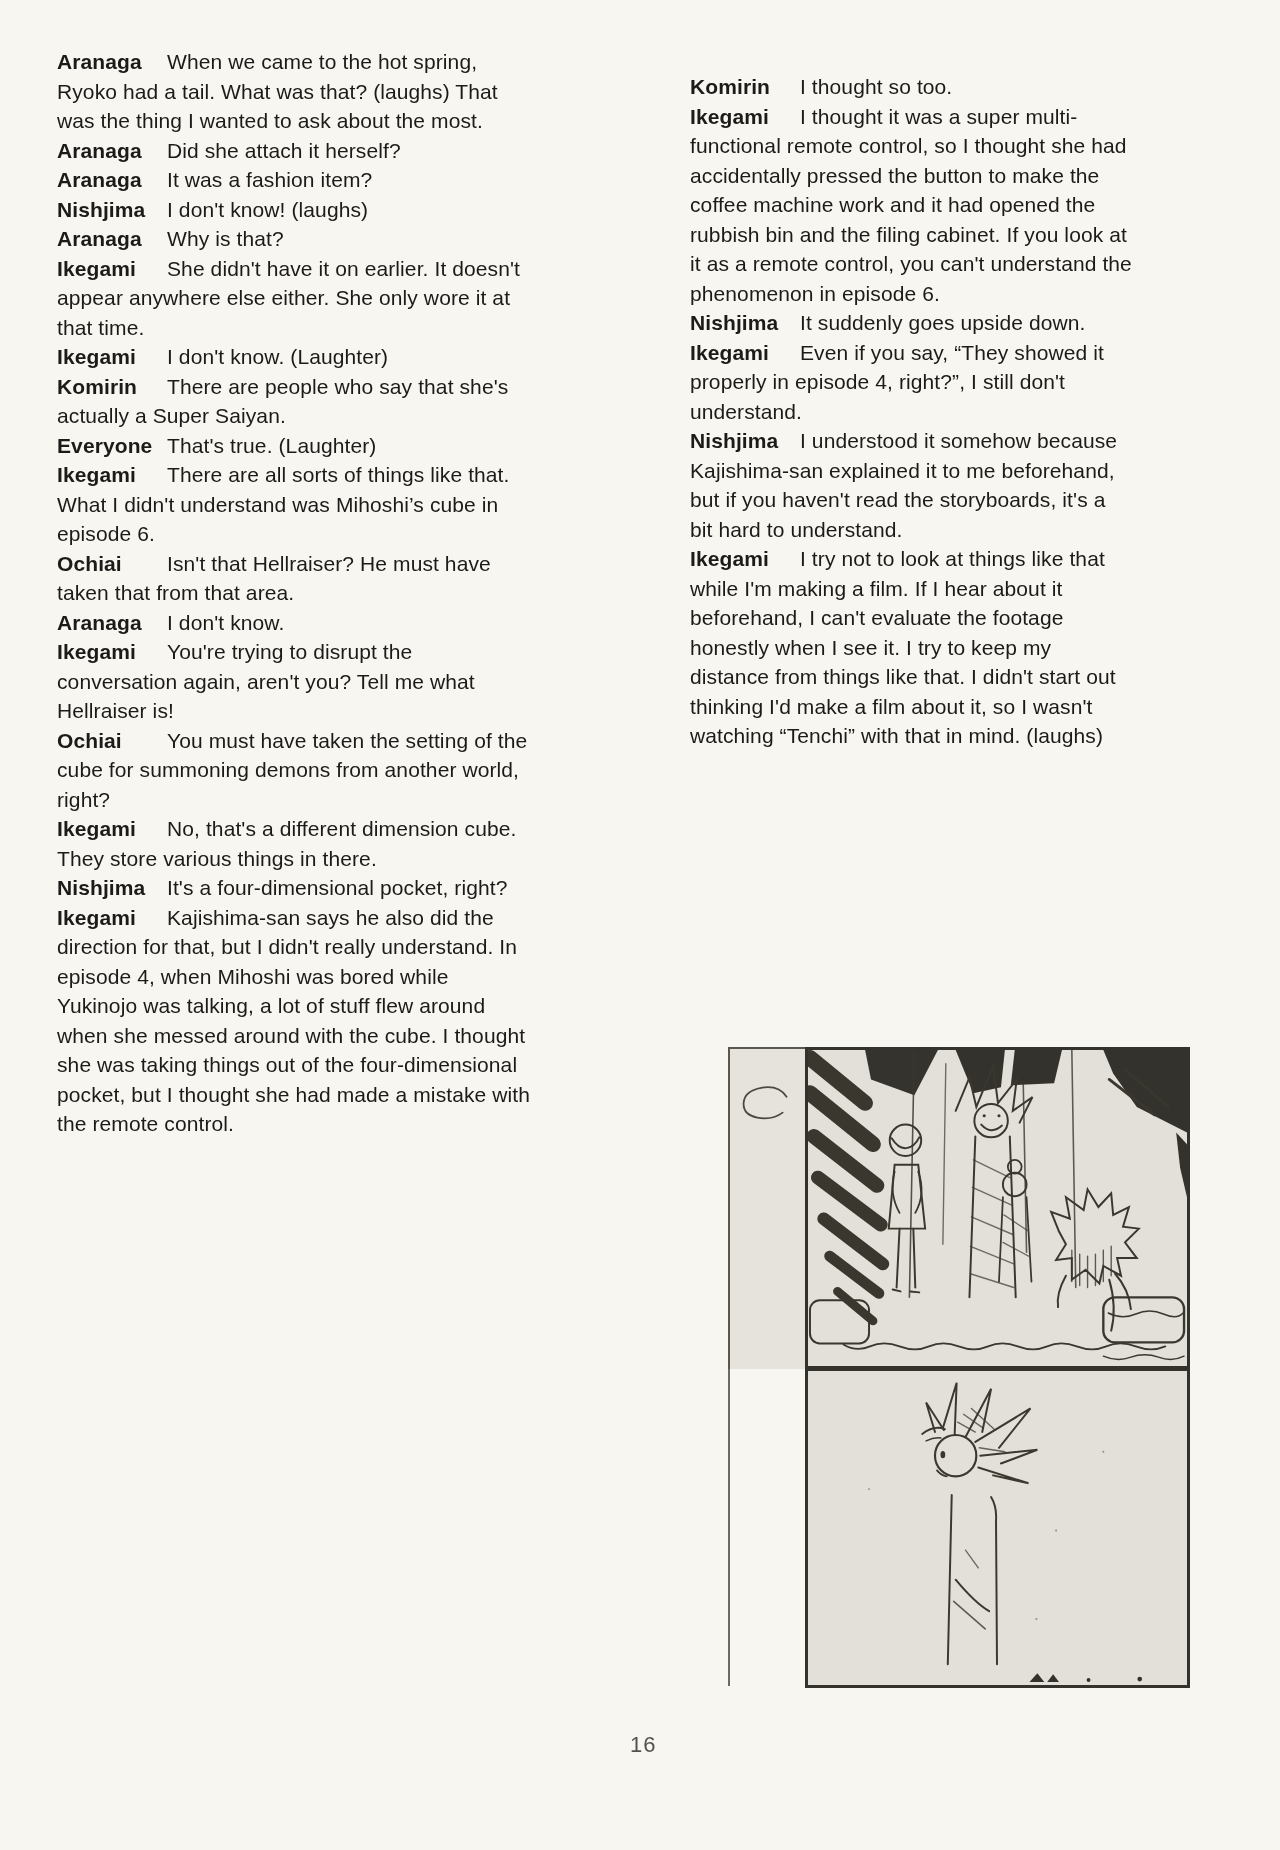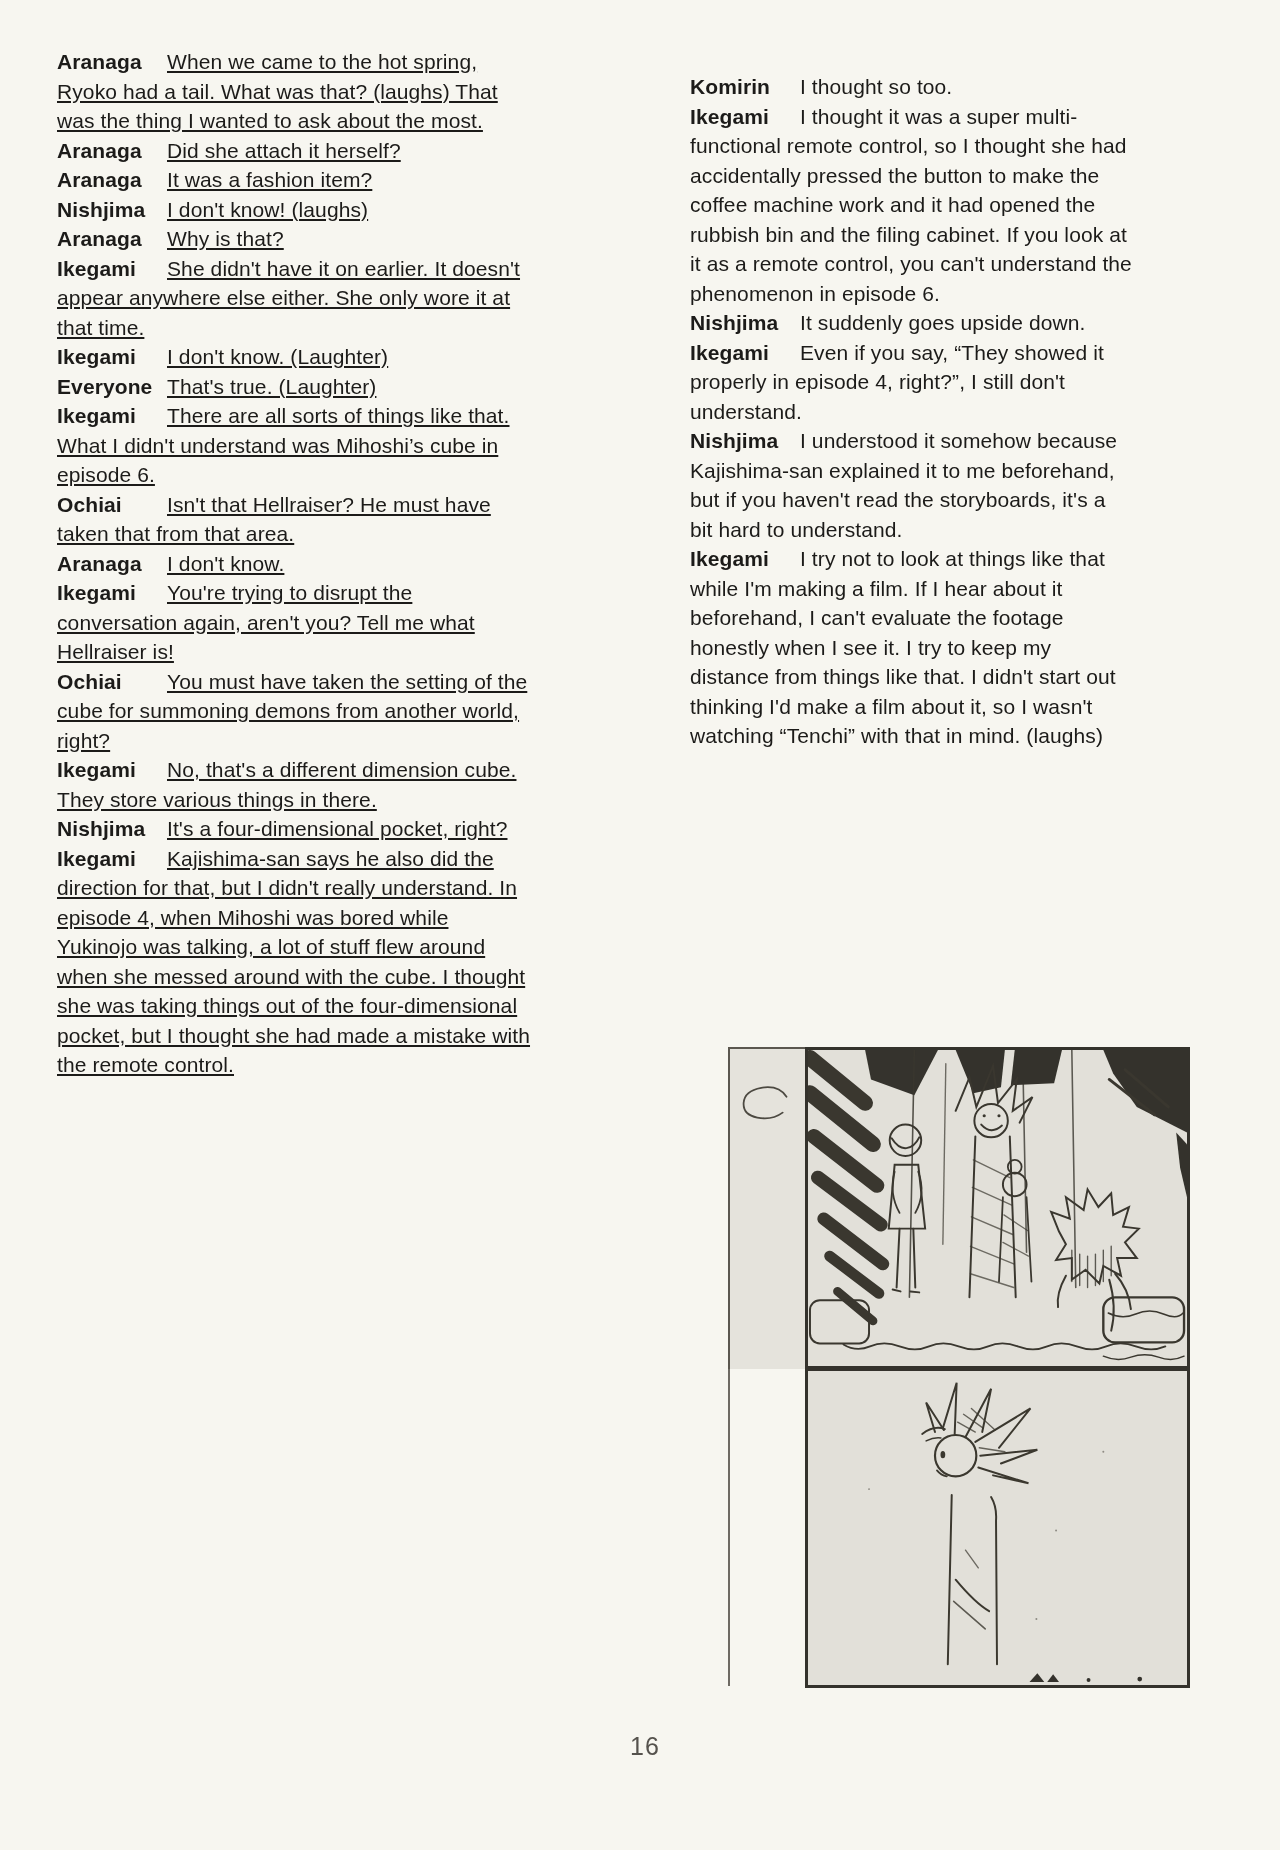--- a/index.html
+++ b/index.html
@@ -6,27 +6,27 @@
   body{
     width:1280px;height:1850px;position:relative;
     background:#f7f6f0;color:#1c1b19;
     font-family:"Liberation Sans",sans-serif;
     overflow:hidden;
   }
   .col{
     position:absolute;
     font-size:21px;line-height:29.5px;letter-spacing:0.1px;
   }
-  .col-left{left:57px;top:47px;width:474px;text-decoration:underline;}
+  .col-left{left:57px;top:47px;width:474px;}
   .col-right{left:690px;top:60px;width:442px;margin-top:12px;}
   .turn{margin:0;}
   .speaker{display:inline-block;min-width:104px;margin-right:6px;font-weight:bold;}
   .page-number{
     position:absolute;left:630px;top:1732px;
-    font-size:25px;color:#55524d;letter-spacing:1px;
+    font-size:22px;color:#55524d;letter-spacing:1px;
   }
   .storyboard{position:absolute;left:728px;top:1047px;width:462px;height:643px;}
   .sb-sliver{
     position:absolute;left:0;top:0;width:79px;height:322px;
     background:#e5e3dc;border-top:2px solid #5b574f;border-left:2px solid #5b574f;
     box-sizing:border-box;
   }
   .sb-leftline{position:absolute;left:0;top:322px;width:2px;height:317px;background:#6e6a63;}
   .sb-panel{position:absolute;left:77px;width:385px;background:#e2e0d9;border:3px solid #34322c;box-sizing:border-box;}
   .sb-panel1{top:0;height:322px;}
@@ -37,20 +37,21 @@
 <body>
 
 <div class="col col-left">
     <p class="turn"><b class="speaker">Aranaga</b><span class="dialogue">When we came to the hot spring, Ryoko had a tail. What was that? (laughs) That was the thing I wanted to ask about the most.</span></p>
     <p class="turn"><b class="speaker">Aranaga</b><span class="dialogue">Did she attach it herself?</span></p>
     <p class="turn"><b class="speaker">Aranaga</b><span class="dialogue">It was a fashion item?</span></p>
     <p class="turn"><b class="speaker">Nishjima</b><span class="dialogue">I don't know! (laughs)</span></p>
     <p class="turn"><b class="speaker">Aranaga</b><span class="dialogue">Why is that?</span></p>
     <p class="turn"><b class="speaker">Ikegami</b><span class="dialogue">She didn't have it on earlier. It doesn't appear anywhere else either. She only wore it at that time.</span></p>
     <p class="turn"><b class="speaker">Ikegami</b><span class="dialogue">I don't know. (Laughter)</span></p>
+    <p class="turn"><b class="speaker">Komirin</b><span class="dialogue">There are people who say that she's actually a Super Saiyan.</span></p>
     <p class="turn"><b class="speaker">Everyone</b><span class="dialogue">That's true. (Laughter)</span></p>
     <p class="turn"><b class="speaker">Ikegami</b><span class="dialogue">There are all sorts of things like that. What I didn't understand was Mihoshi’s cube in episode 6.</span></p>
     <p class="turn"><b class="speaker">Ochiai</b><span class="dialogue">Isn't that Hellraiser? He must have taken that from that area.</span></p>
     <p class="turn"><b class="speaker">Aranaga</b><span class="dialogue">I don't know.</span></p>
     <p class="turn"><b class="speaker">Ikegami</b><span class="dialogue">You're trying to disrupt the conversation again, aren't you? Tell me what Hellraiser is!</span></p>
     <p class="turn"><b class="speaker">Ochiai</b><span class="dialogue">You must have taken the setting of the cube for summoning demons from another world, right?</span></p>
     <p class="turn"><b class="speaker">Ikegami</b><span class="dialogue">No, that's a different dimension cube. They store various things in there.</span></p>
     <p class="turn"><b class="speaker">Nishjima</b><span class="dialogue">It's a four-dimensional pocket, right?</span></p>
     <p class="turn"><b class="speaker">Ikegami</b><span class="dialogue">Kajishima-san says he also did the direction for that, but I didn't really understand. In episode 4, when Mihoshi was bored while Yukinojo was talking, a lot of stuff flew around when she messed around with the cube. I thought she was taking things out of the four-dimensional pocket, but I thought she had made a mistake with the remote control.</span></p>
   </div>

